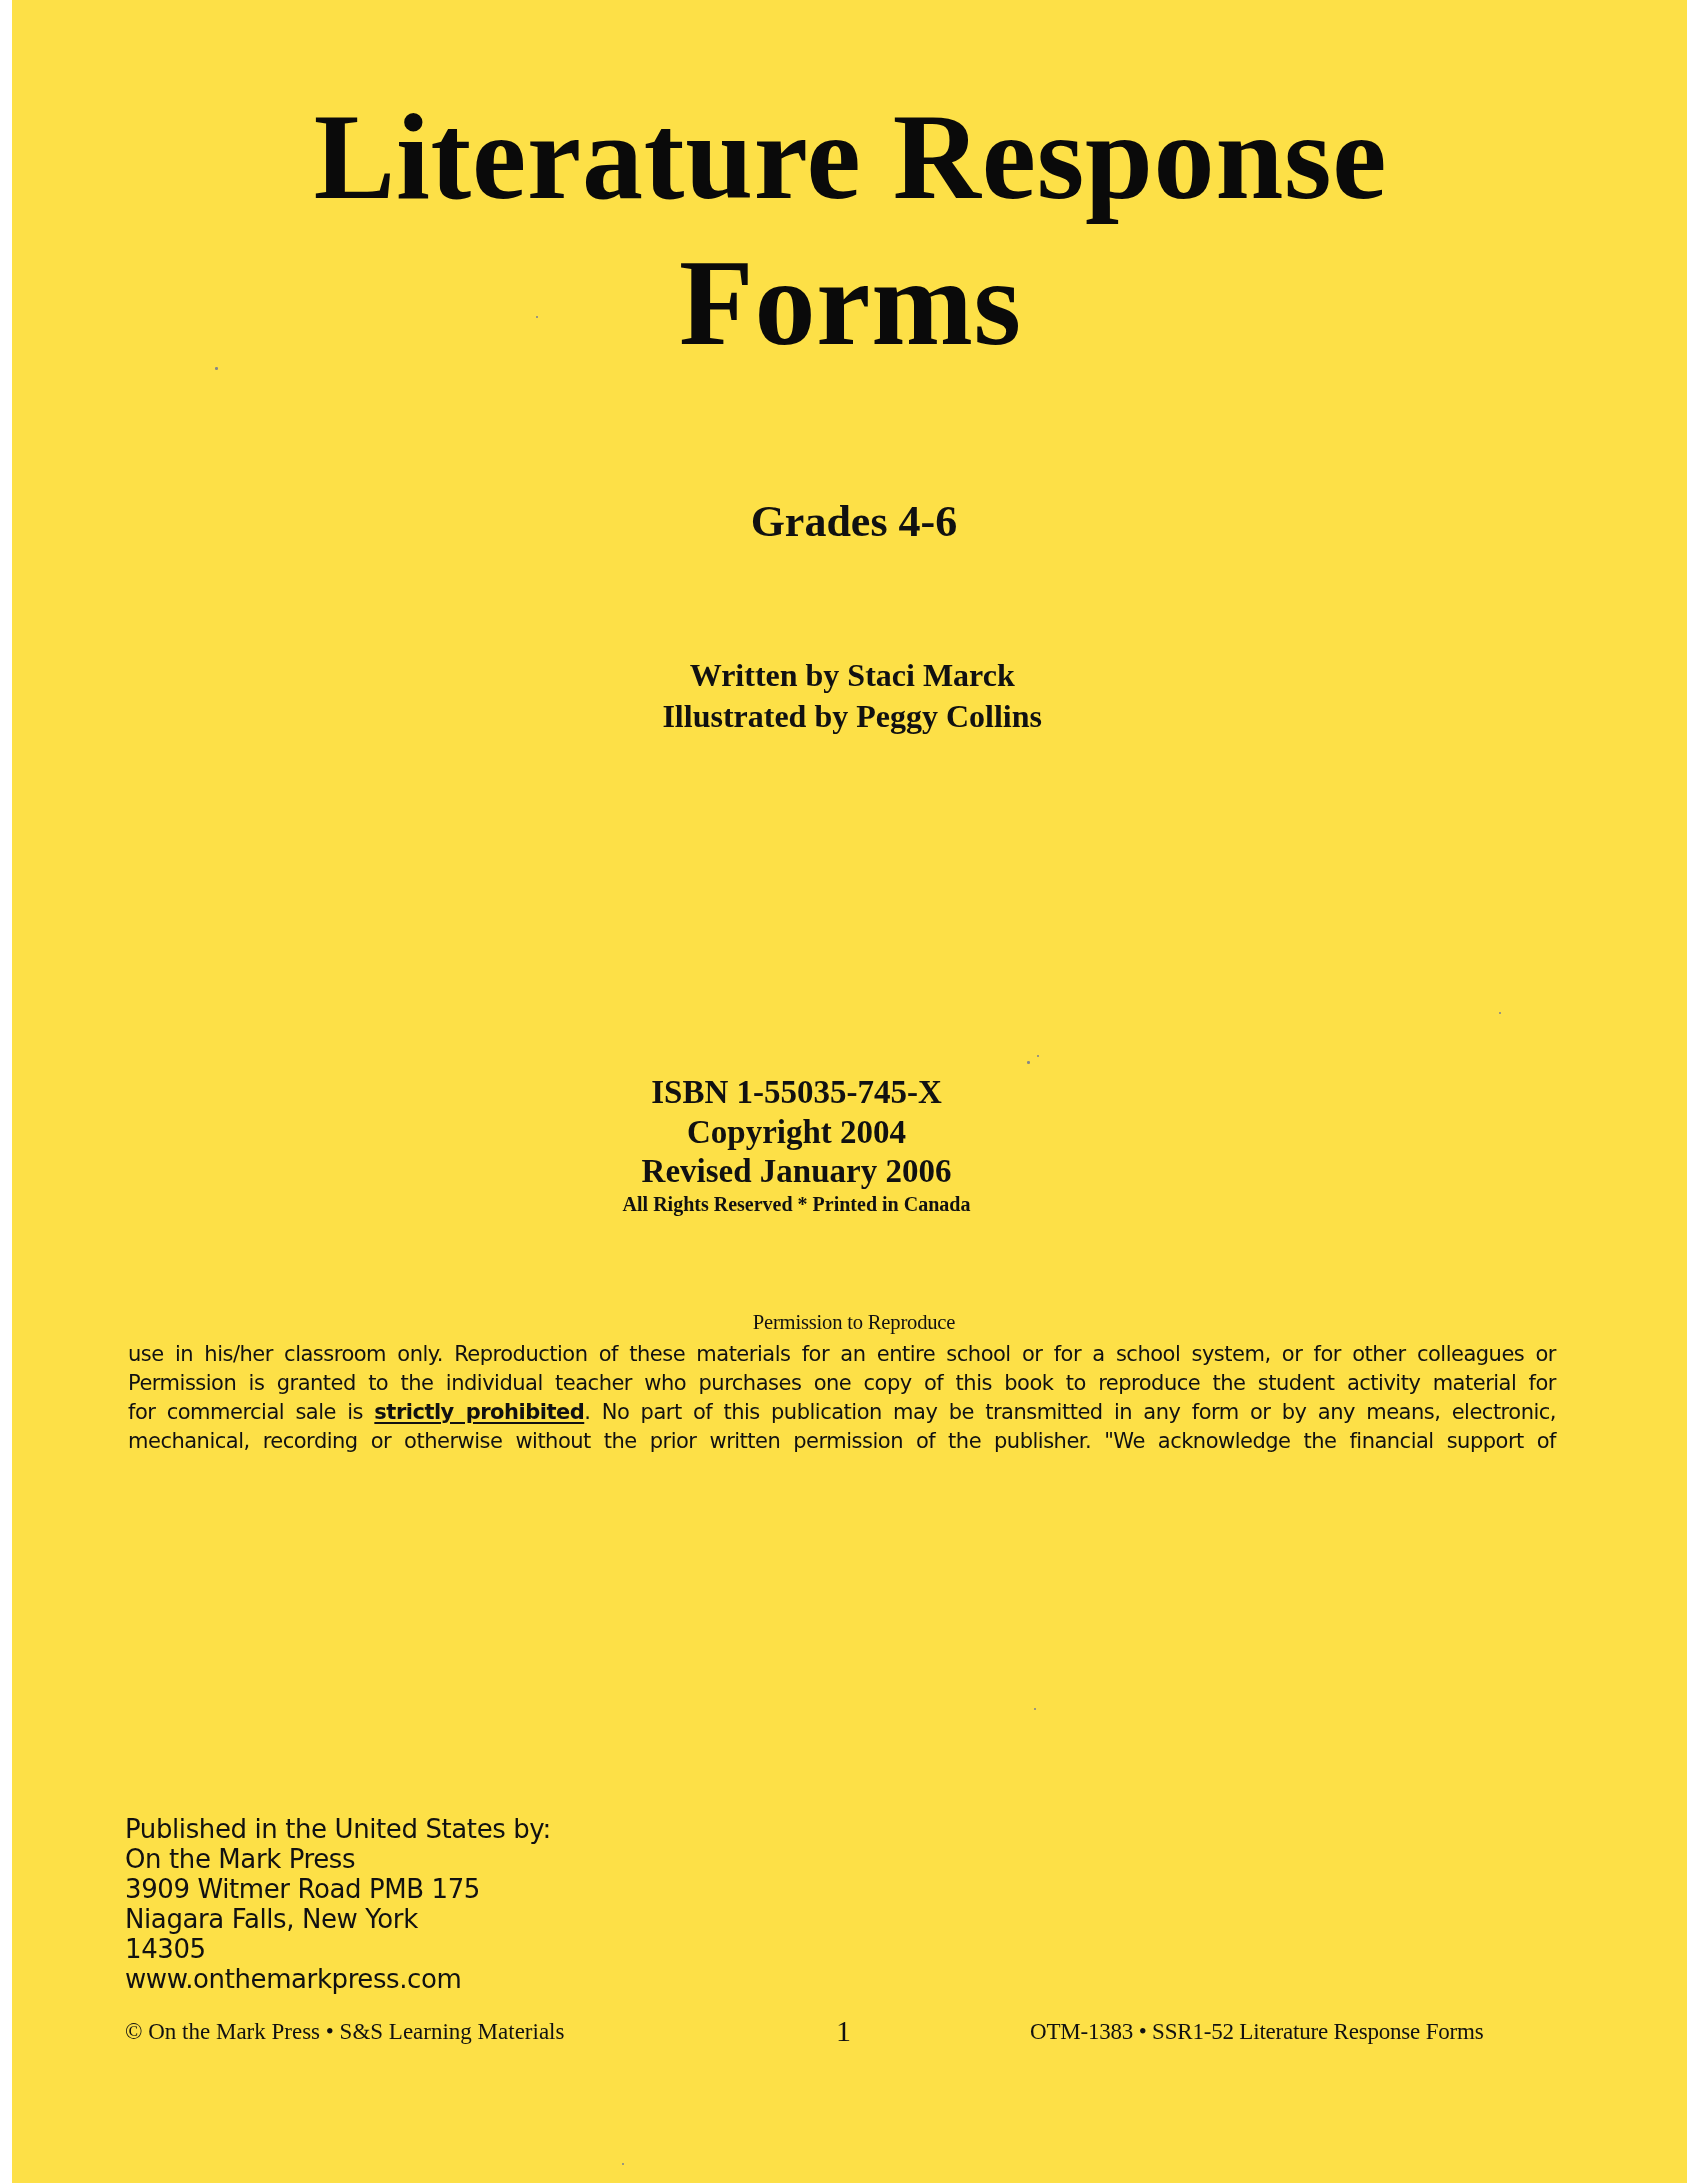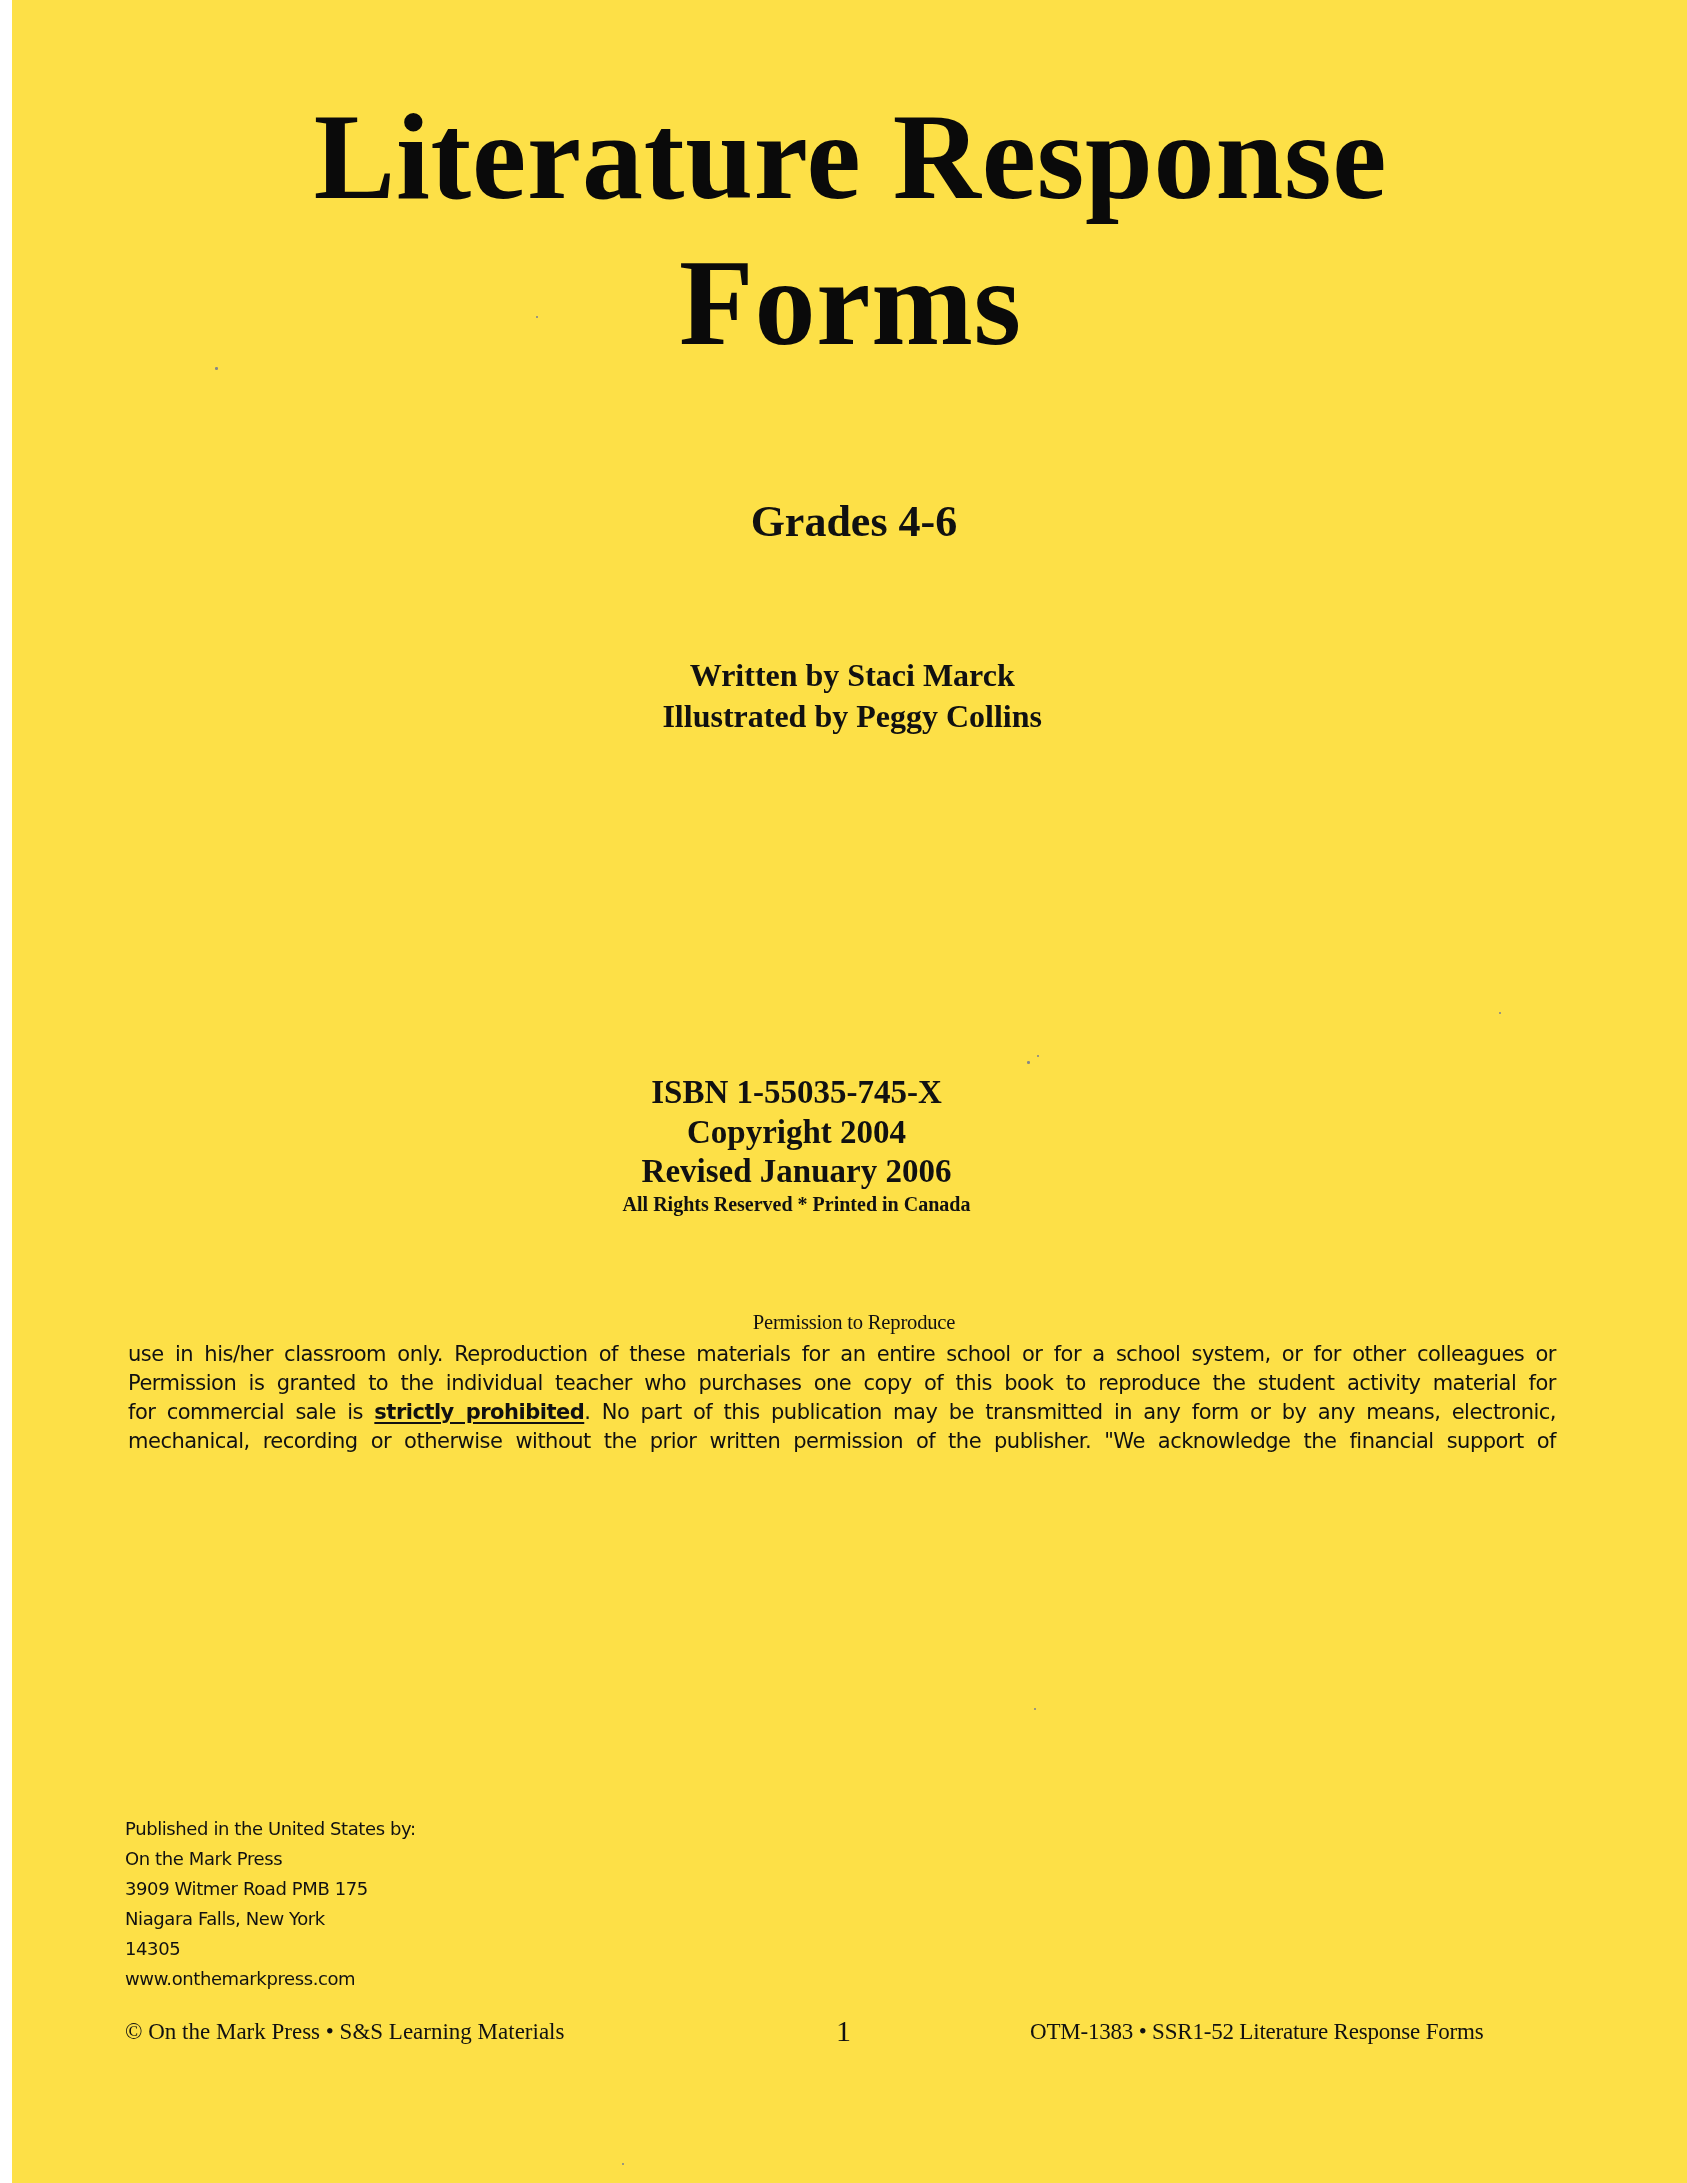--- a/index.html
+++ b/index.html
@@ -106,21 +106,21 @@
     .perm-body .strong-u {
       font-weight: bold;
       text-decoration: underline;
       text-underline-offset: 2.5px;
     }
 
     
     .pub-block {
       position: absolute;
       font-family: "DejaVu Sans", "Liberation Sans", sans-serif;
-      font-size: 18px;
+      font-size: 26px;
       line-height: 30px;
       letter-spacing: -0.4px;
       color: #111;
     }
     .pub-block .pub-line { display: block; white-space: nowrap; }
     #pub-us { left: 113px; top: 1814px; }
     #pub-ca { left: 1233px; top: 1814px; }
 
     
     .footer-text {

